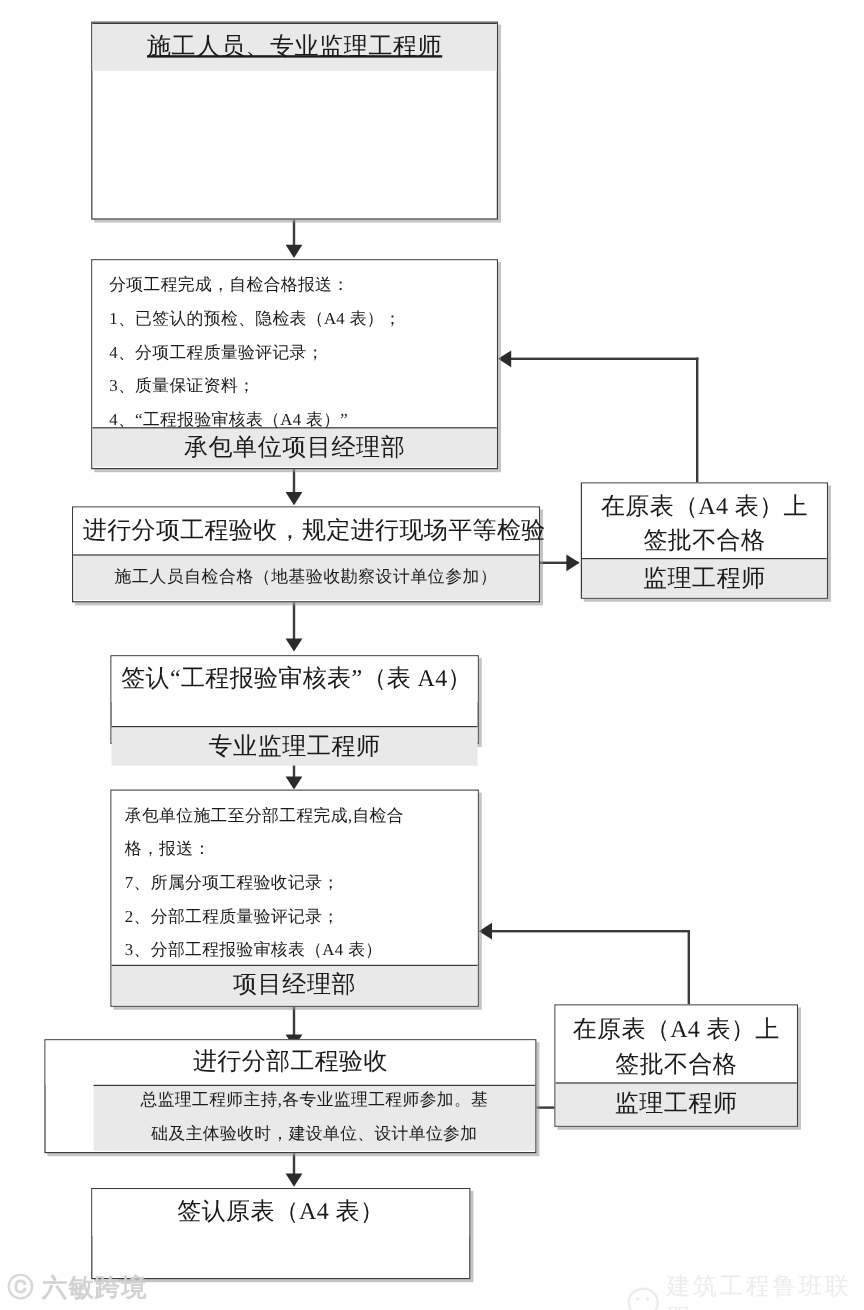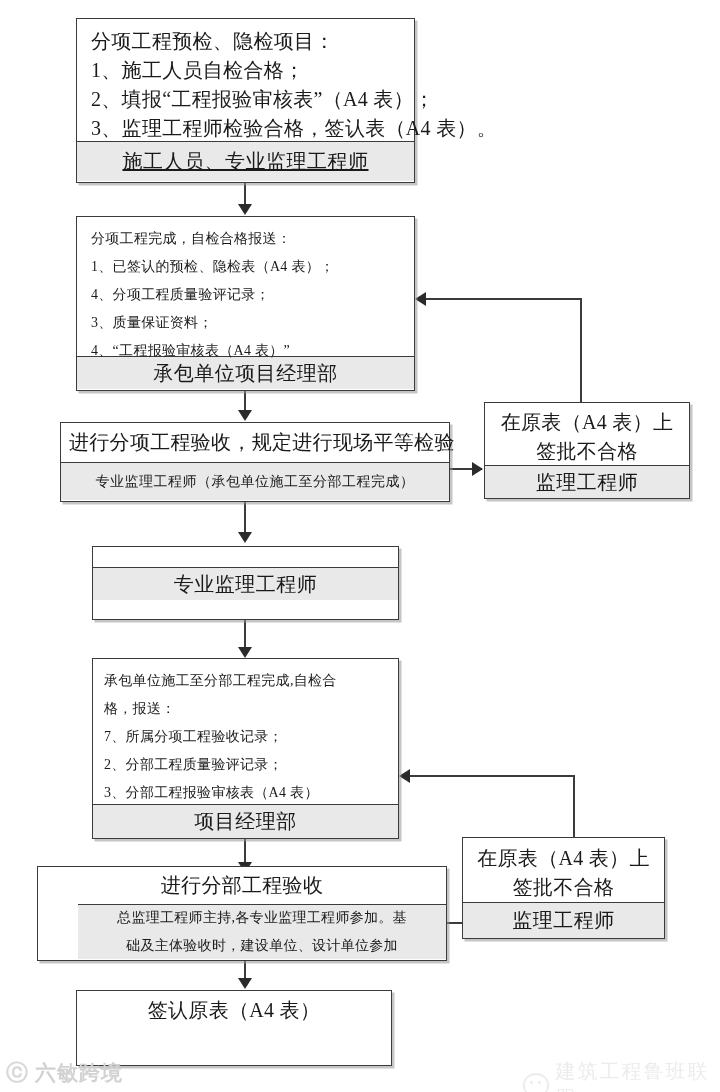--- a/index.html
+++ b/index.html
@@ -137,26 +137,20 @@
     background: #ececec;
     box-shadow: 8px 0 0 0 #ececec;
   }
 </style>
 </head>
 <body>
 
 <div id="canvas">
 
   <div class="node" id="node1" style="left:76px; top:18px; width:339px; height:165px;">
-    <div class="body" style="height:122px;">
-      <p class="line t20">分项工程预检、隐检项目：</p>
-      <p class="line t20">1、施工人员自检合格；</p>
-      <p class="line t20">2、填报“工程报验审核表”（A4 表）；</p>
-      <p class="line t20">3、监理工程师检验合格，签认表（A4 表）。</p>
-    </div>
     <div class="role t20" style="height:40px;text-decoration:underline;">施工人员、专业监理工程师</div>
   </div>
 
   <div class="vline" style="left:244px; top:183px; height:24px;"></div>
   <div class="arrow-down" style="left:238px; top:204px;"></div>
 
   <div class="node" id="node2" style="left:76px; top:216px; width:339px; height:175px;">
     <div class="body" style="height:139px;">
       <p class="line t19">分项工程完成，自检合格报送：</p>
       <p class="line t19">1、已签认的预检、隐检表（A4 表）；</p>
@@ -171,38 +165,41 @@
   <div class="arrow-down" style="left:238px; top:410px;"></div>
 
   <div class="vline" style="left:580px; top:298px; height:106px;"></div>
   <div class="hline" style="left:424px; top:298px; width:158px;"></div>
   <div class="arrow-left" style="left:415px; top:292px;"></div>
 
   <div class="node" id="node3" style="left:60px; top:422px; width:390px; height:80px;">
     <div class="body center" style="height:39px; padding:5px 8px;">
       <p class="line t20 center">进行分项工程验收，规定进行现场平等检验</p>
     </div>
-    <div class="role t19" style="height:38px;">专业监理工程师（承包单位施工至分部工程完成）</div>
+    <div class="role t19" style="height:38px;">施工人员自检合格（地基验收勘察设计单位参加）</div>
   </div>
 
   <div class="hline" style="left:450px; top:468px; width:32px;"></div>
   <div class="arrow-right" style="left:472px; top:462px;"></div>
 
   <div class="node" id="reject1" style="left:484px; top:402px; width:206px; height:97px;">
     <div class="body center" style="height:62px; padding:5px 6px;">
       <p class="line t20 center">在原表（A4 表）上</p>
       <p class="line t20 center">签批不合格</p>
     </div>
     <div class="role t20" style="height:33px;">监理工程师</div>
   </div>
 
   <div class="vline" style="left:244px; top:502px; height:33px;"></div>
   <div class="arrow-down" style="left:238px; top:532px;"></div>
 
   <div class="node" id="node4" style="left:92px; top:546px; width:307px; height:74px;">
+    <div class="body center" style="height:38px; padding:5px 8px;">
+      <p class="line t20 center">签认“工程报验审核表”（表 A4）</p>
+    </div>
     <div class="role t20" style="height:33px;margin-top:20px;">专业监理工程师</div>
   </div>
 
   <div class="vline" style="left:244px; top:620px; height:30px;"></div>
   <div class="arrow-down" style="left:238px; top:647px;"></div>
 
   <div class="node" id="node5" style="left:92px; top:658px; width:307px; height:181px;">
     <div class="body" style="height:145px; padding:8px 8px 8px 11px;">
       <p class="line t19">承包单位施工至分部工程完成,自检合</p>
       <p class="line t19">格，报送：</p>

